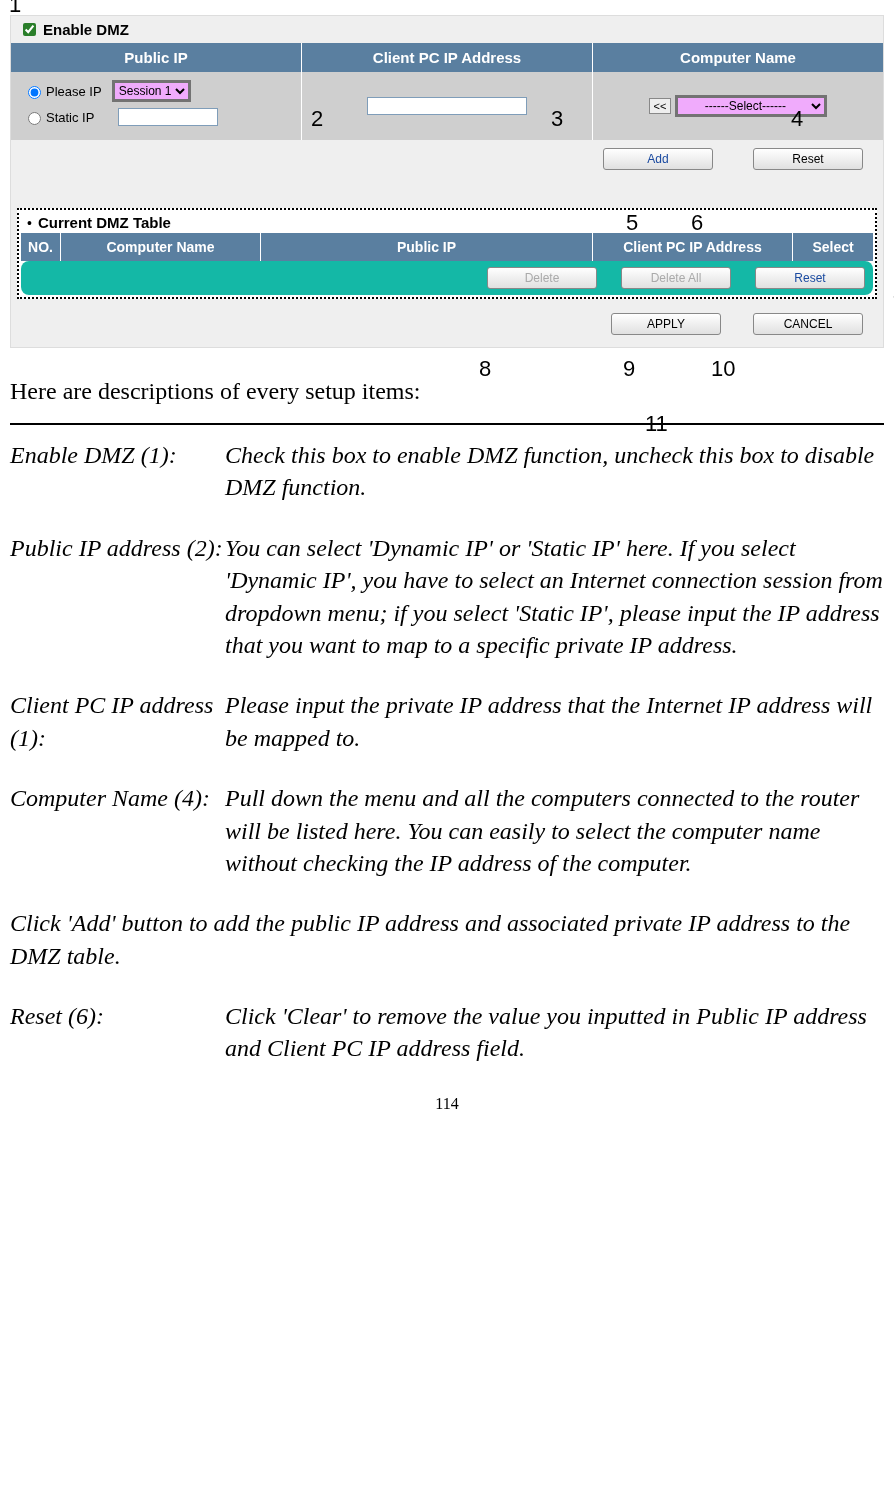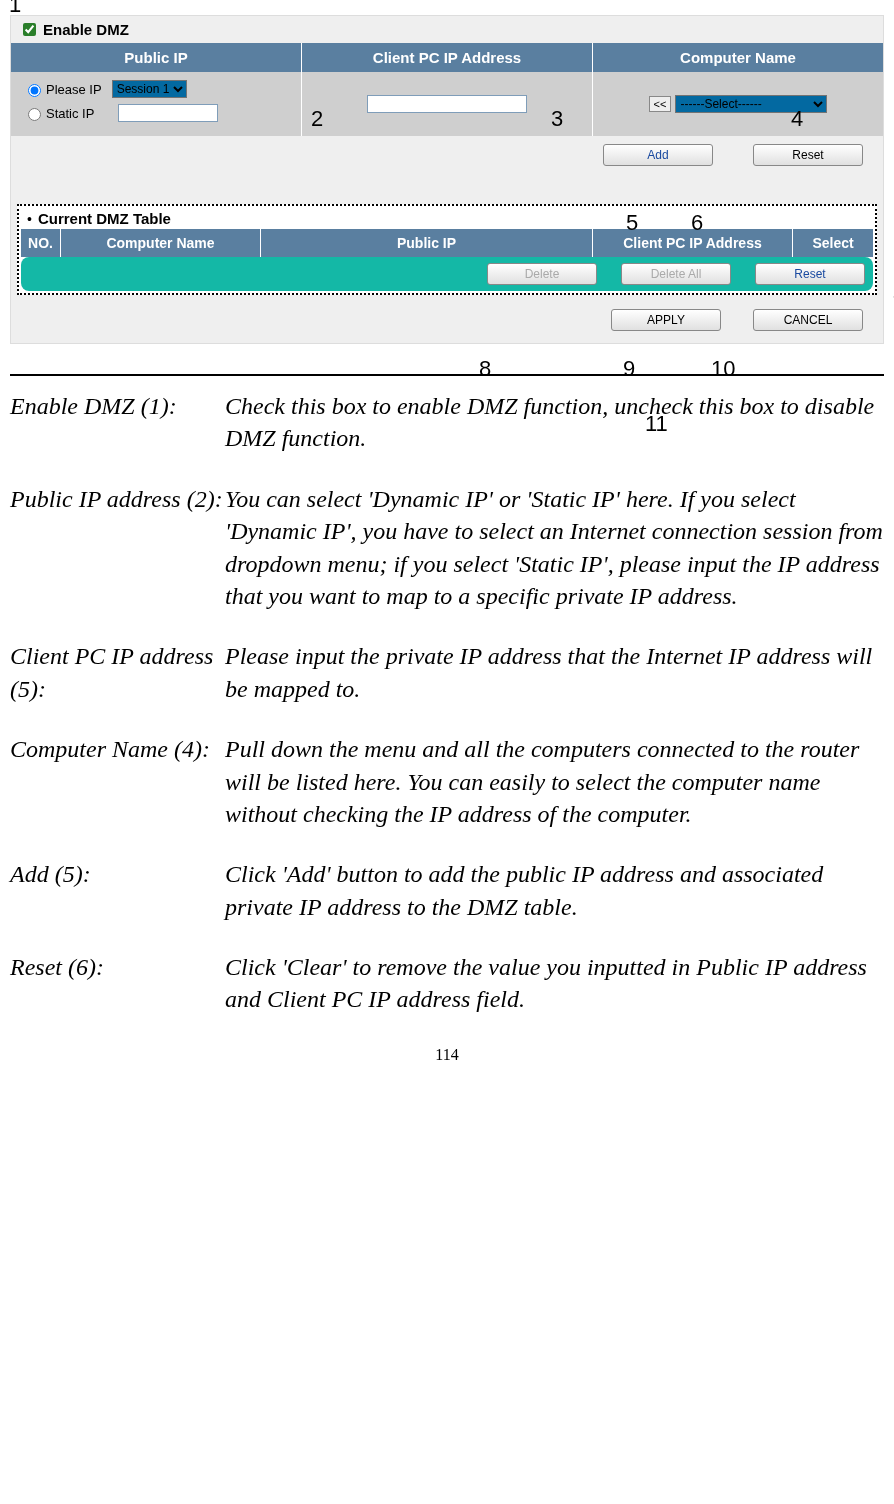--- a/index.html
+++ b/index.html
@@ -65,22 +65,23 @@
     .input-cell:last-child { border-right: none; }
     .radio-row {
       display: flex;
       align-items: center;
       gap: 2px;
       margin-bottom: 6px;
       font-size: 13px;
     }
     select {
       font-size: 12px;
-      border: 1px solid #737373;
-      background: #0369a1;
+      border: 3px solid #737373;
+      background: #f0abfc;
+      text-align: center;
     }
     input[type="text"] {
       font-size: 12px;
       border: 1px solid #7f9db9;
       padding: 1px 3px;
       width: 100%;
     }
     .client-cell {
       display: flex;
       align-items: center;
@@ -280,41 +281,41 @@
         <button class="std-btn primary">Reset</button>
       </div>
     </div>
 
     <div class="apply-row">
       <button class="std-btn">APPLY</button>
       <button class="std-btn">CANCEL</button>
     </div>
   </div>
 
+  <div class="intro">Here are descriptions of every setup items:</div>
   <hr class="hr-thick">
 
   <div class="desc-table" id="desc-container">
       <div class="desc-row">
         <div class="desc-label">Enable DMZ (1):</div>
         <div class="desc-text">Check this box to enable DMZ function, uncheck this box to disable DMZ function.</div>
       </div>
       <div class="desc-row">
         <div class="desc-label">Public IP address (2):</div>
         <div class="desc-text">You can select 'Dynamic IP' or 'Static IP' here. If you select 'Dynamic IP', you have to select an Internet connection session from dropdown menu; if you select 'Static IP', please input the IP address that you want to map to a specific private IP address.</div>
       </div>
       <div class="desc-row">
-        <div class="desc-label">Client PC IP address (5):</div>
+        <div class="desc-label">Client PC IP address (1):</div>
         <div class="desc-text">Please input the private IP address that the Internet IP address will be mapped to.</div>
       </div>
       <div class="desc-row">
         <div class="desc-label">Computer Name (4):</div>
         <div class="desc-text">Pull down the menu and all the computers connected to the router will be listed here. You can easily to select the computer name without checking the IP address of the computer.</div>
       </div>
       <div class="desc-row">
-        <div class="desc-label">Add (5):</div>
         <div class="desc-text">Click 'Add' button to add the public IP address and associated private IP address to the DMZ table.</div>
       </div>
       <div class="desc-row">
         <div class="desc-label">Reset (6):</div>
         <div class="desc-text">Click 'Clear' to remove the value you inputted in Public IP address and Client PC IP address field.</div>
       </div>
     </div>
 
   <div class="page-num">114</div>
 </div>

